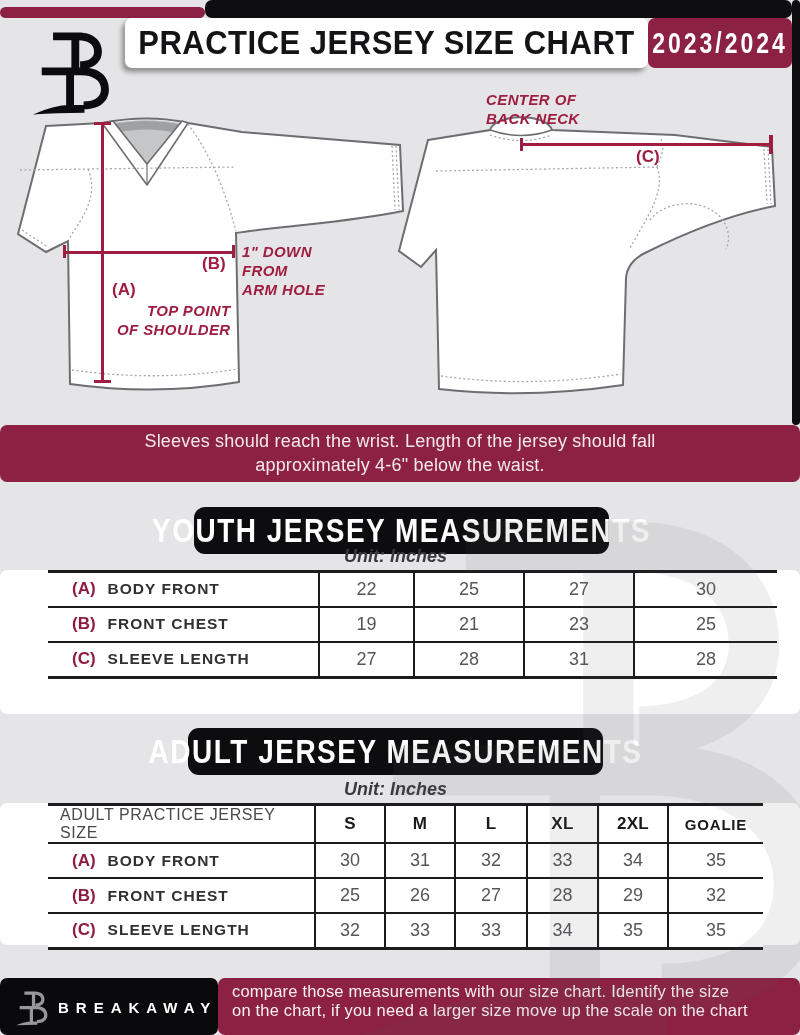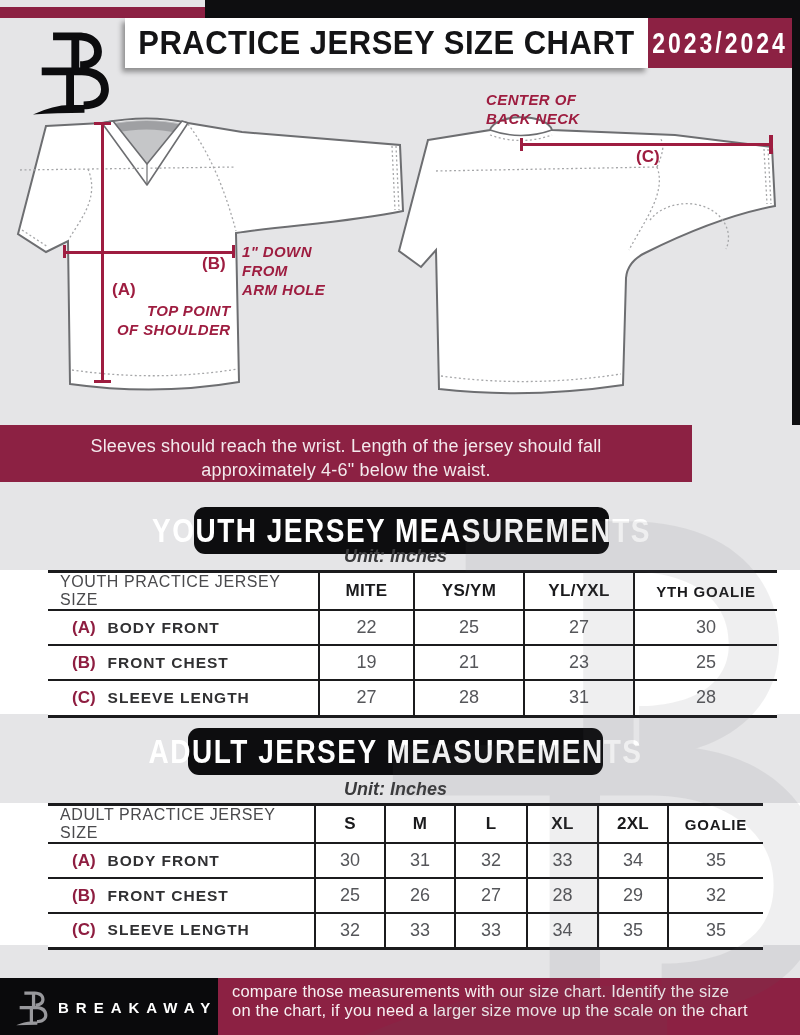--- a/index.html
+++ b/index.html
@@ -1,36 +1,36 @@
 <!DOCTYPE html>
 <html><head>
 <meta charset="utf-8">
 <style>
   html,body{margin:0;padding:0;background:#cfcfd2;}
   #page{position:relative;width:800px;height:1035px;background:#e5e5e7;overflow:hidden;
         font-family:"Liberation Sans",sans-serif;}
-  .abs{position:absolute;}
+  .abs{position:absolute;border-radius:7px;}
   
   .top-black{left:205px;top:0;width:587px;height:18px;background:#0e0e10;}
   .top-maroon{left:0;top:7px;width:205px;height:11px;background:#8c2143;}
   .right-strip{left:792px;top:0;width:8px;height:425px;background:#0e0e10;}
   .title-box{left:125px;top:18px;width:523px;height:50px;background:#fff;
              box-shadow:-3px 4px 5px rgba(0,0,0,.38);display:flex;align-items:center;justify-content:center;}
   .title-box span{font-size:31px;font-weight:800;color:#141416;letter-spacing:.5px;transform:scaleY(1.08);white-space:nowrap;}
   .year-box{left:648px;top:18px;width:144px;height:50px;background:#8c2143;display:flex;align-items:center;justify-content:center;}
   .year-box span{font-size:23px;font-weight:800;color:#fff;letter-spacing:3px;transform:scaleY(1.25);white-space:nowrap;}
   .logo-hdr{left:28px;top:22px;width:92px;height:96px;}
   
   .mline{position:absolute;background:#9e1d40;}
   .mlabel{position:absolute;color:#9e1d40;font-weight:800;font-size:17px;}
   .mdesc{position:absolute;color:#9e1d40;font-style:italic;font-weight:600;font-size:15px;line-height:19px;letter-spacing:.4px;white-space:nowrap;}
   .mdesc span{display:block;}
   
-  .banner{left:0;top:425px;width:692px;height:57px;background:#8c2143;display:flex;flex-direction:column;
-          align-items:center;justify-content:flex-end;gap:1px;}
+  .banner{left:0;top:425px;width:800px;height:57px;background:#8c2143;display:flex;flex-direction:column;
+          align-items:center;justify-content:center;gap:1px;}
   .banner span{color:#f3e9ec;font-size:18px;line-height:23px;letter-spacing:.2px;}
   
   .sec-box{width:415px;height:47px;background:#0d0d0f;border-radius:11px;display:flex;align-items:center;justify-content:center;}
   .sec-box span{color:#fff;font-size:28px;font-weight:800;letter-spacing:1.5px;transform:scaleY(1.2);white-space:nowrap;}
   .unit{width:415px;text-align:center;font-style:italic;font-size:18px;font-weight:600;color:#3a3a3c;}
   .band{left:0;width:800px;background:#fff;}
   
   table.mtable{border-collapse:collapse;table-layout:fixed;position:absolute;}
   table.mtable td{border-top:2px solid #15803d;border-bottom:2px solid #1b1b1d;border-left:2px solid #1b1b1d;
                   background:#fff;text-align:center;vertical-align:middle;padding:0;}
@@ -159,27 +159,20 @@
 
   <table class="mtable" style="left:48px;top:570px;width:729px;">
     <colgroup>
         <col style="width:271px">
         <col style="width:95px">
         <col style="width:110px">
         <col style="width:110px">
         <col style="width:143px">
       </colgroup>
     <tbody>
-        <tr style="height:38px">
-      <td class="col-hd">YOUTH PRACTICE JERSEY SIZE</td>
-      <td class="size-hd">MITE</td>
-      <td class="size-hd">YS/YM</td>
-      <td class="size-hd">YL/YXL</td>
-      <td class="size-hd sm">YTH GOALIE</td>
-    </tr>
     <tr style="height:35px">
       <td><span class="row-key">(A)</span><span class="row-lab">BODY FRONT</span></td>
       <td class="val">22</td>
       <td class="val">25</td>
       <td class="val">27</td>
       <td class="val">30</td>
     </tr>
     <tr style="height:35px">
       <td><span class="row-key">(B)</span><span class="row-lab">FRONT CHEST</span></td>
       <td class="val">19</td>

